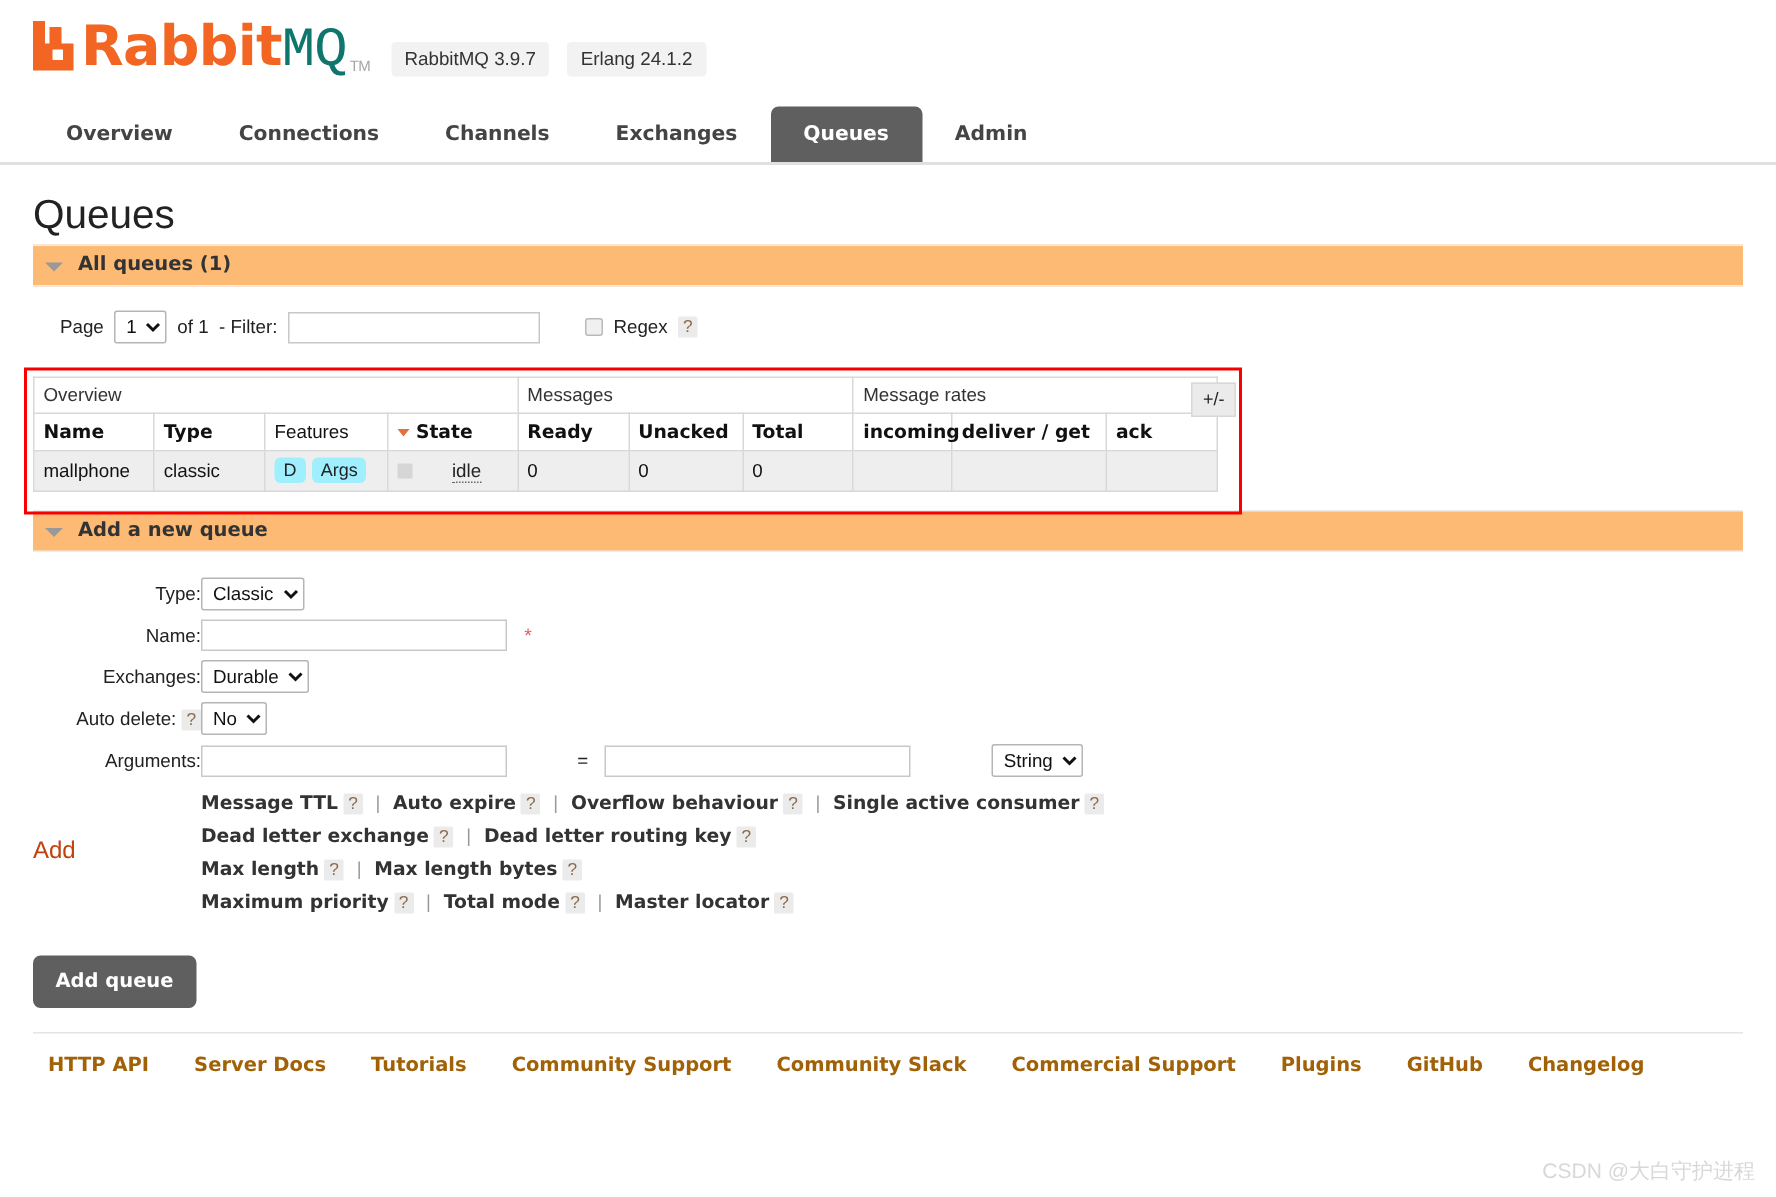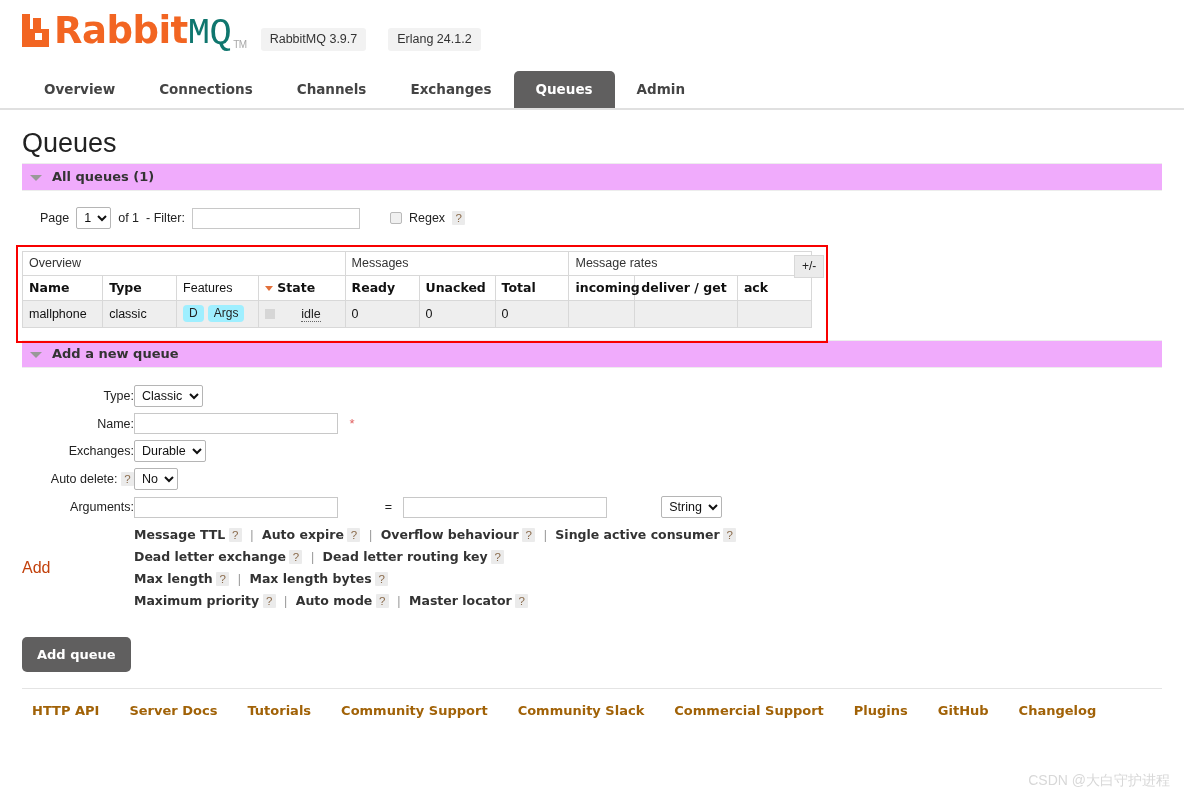--- a/index.html
+++ b/index.html
@@ -63,21 +63,21 @@
     font-size: 10px;
     color: #a7a7a7;
     vertical-align: top;
     position: relative;
     top: 14px;
     left: 2px;
     margin-top: 35px;
   }
   .badges {
     display: inline-flex;
-    gap: 22px;
+    gap: 12px;
     position: relative;
     top: 14px;
     left: 16px;
   }
   .badge {
     background: #f2f2f2;
     color: #333333;
     border-radius: 3px;
     padding: 4px 9px 5px 9px;
     font-size: 12.5px;
@@ -122,21 +122,21 @@
   }
   h1.page-title {
     font-size: 27px;
     font-weight: normal;
     color: #222222;
     margin: 18px 0 4px 0;
     font-family: "Liberation Sans", sans-serif;
   }
 
   .section-head {
-    background: #f0abfc;
+    background: #fdba74;
     border-top: 1px solid #ededed;
     border-bottom: 1px solid #ededed;
     padding: 5px 0 6px 0;
     font-size: 13px;
     font-weight: bold;
     color: #333333;
     font-family: "DejaVu Sans", sans-serif;
     display: flex;
     align-items: center;
   }
@@ -584,21 +584,21 @@
             <a href="#" class="preset">Max length</a>
             <span class="help">?</span>
             <span class="sep">|</span>
             <a href="#" class="preset">Max length bytes</a>
             <span class="help">?</span>
           </div>
           <div>
             <a href="#" class="preset">Maximum priority</a>
             <span class="help">?</span>
             <span class="sep">|</span>
-            <a href="#" class="preset">Auto mode</a>
+            <a href="#" class="preset">Total mode</a>
             <span class="help">?</span>
             <span class="sep">|</span>
             <a href="#" class="preset">Master locator</a>
             <span class="help">?</span>
           </div>
         </td>
       </tr>
     </tbody>
       </table>
 

